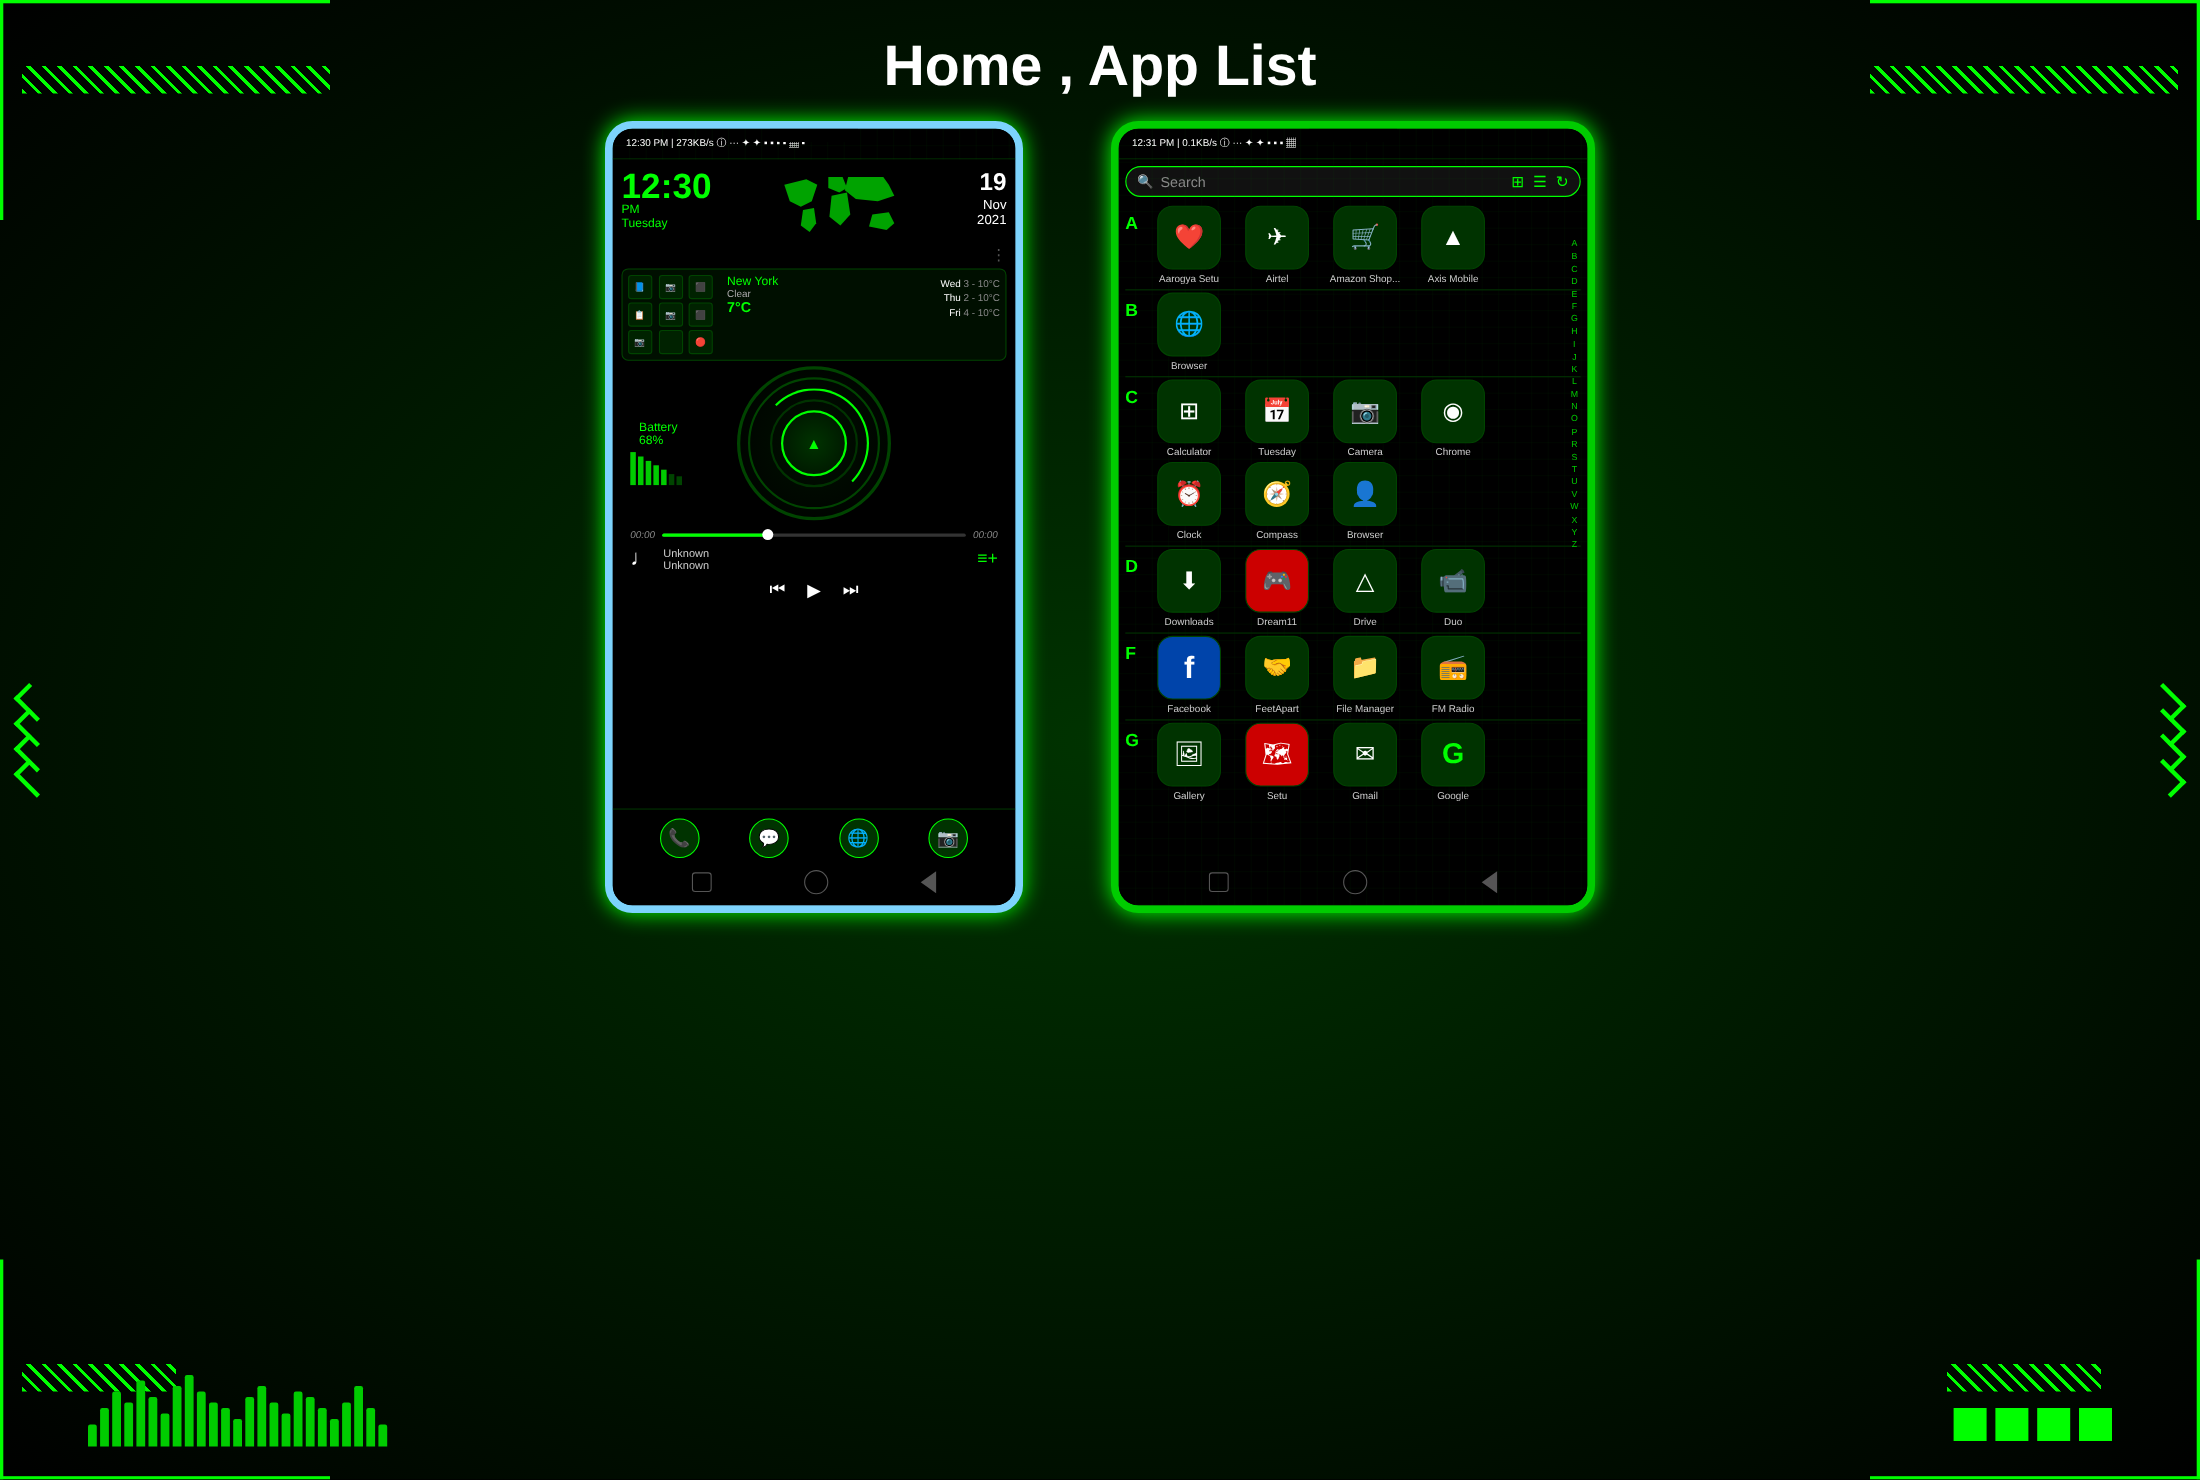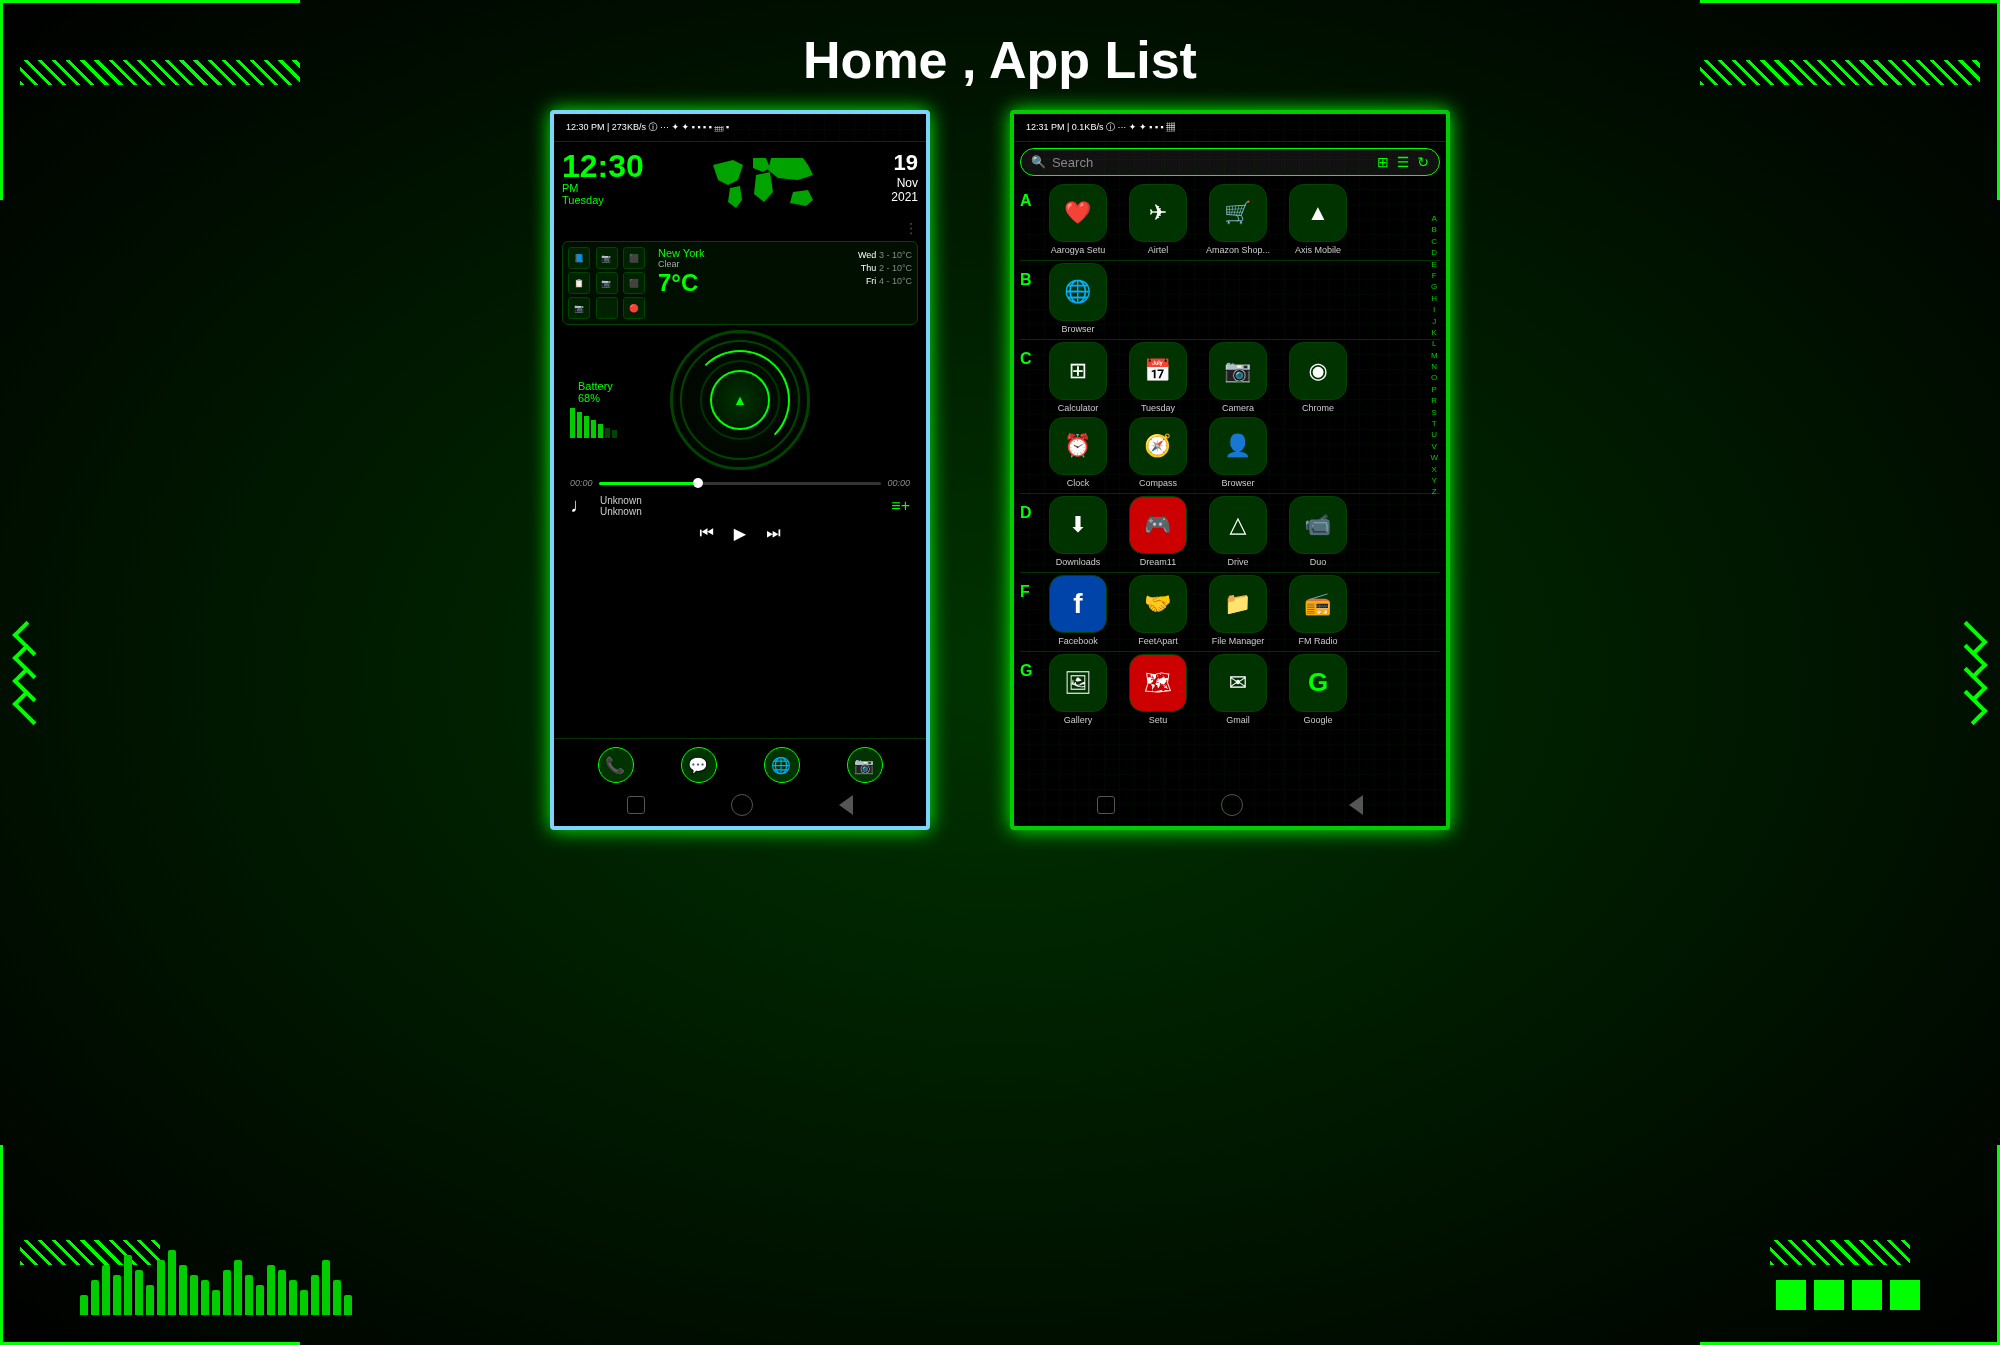--- a/index.html
+++ b/index.html
@@ -137,22 +137,22 @@
       transform: translateX(-50%);
       display: flex;
       gap: 80px;
       z-index: 10;
     }
 
     
     .phone {
       width: 380px;
       height: 720px;
-      border: 4px solid #7dd3fc;
-      border-radius: 4px;
+      border: 7px solid #7dd3fc;
+      border-radius: 25px;
       background: #000;
       position: relative;
       overflow: hidden;
       box-shadow: 0 0 20px #00ff00, inset 0 0 10px rgba(0,255,0,0.1);
     }
 
     
     .status-bar {
       width: 100%;
       height: 28px;
@@ -240,21 +240,21 @@
       align-items: center;
       justify-content: center;
       font-size: 8px;
       color: #00ff00;
     }
     .weather-info {
       margin-left: 10px;
     }
     .weather-city { color: #00ff00; font-size: 11px; }
     .weather-condition { color: #aaa; font-size: 9px; }
-    .weather-temp { color: #00ff00; font-size: 24px; font-weight: bold; }
+    .weather-temp { color: #00ff00; font-size: 13px; font-weight: bold; }
 
     
     .forecast {
       margin-left: auto;
       text-align: right;
       font-size: 9px;
       color: #888;
     }
     .forecast div { margin: 3px 0; }
     .forecast span { color: #fff; }

